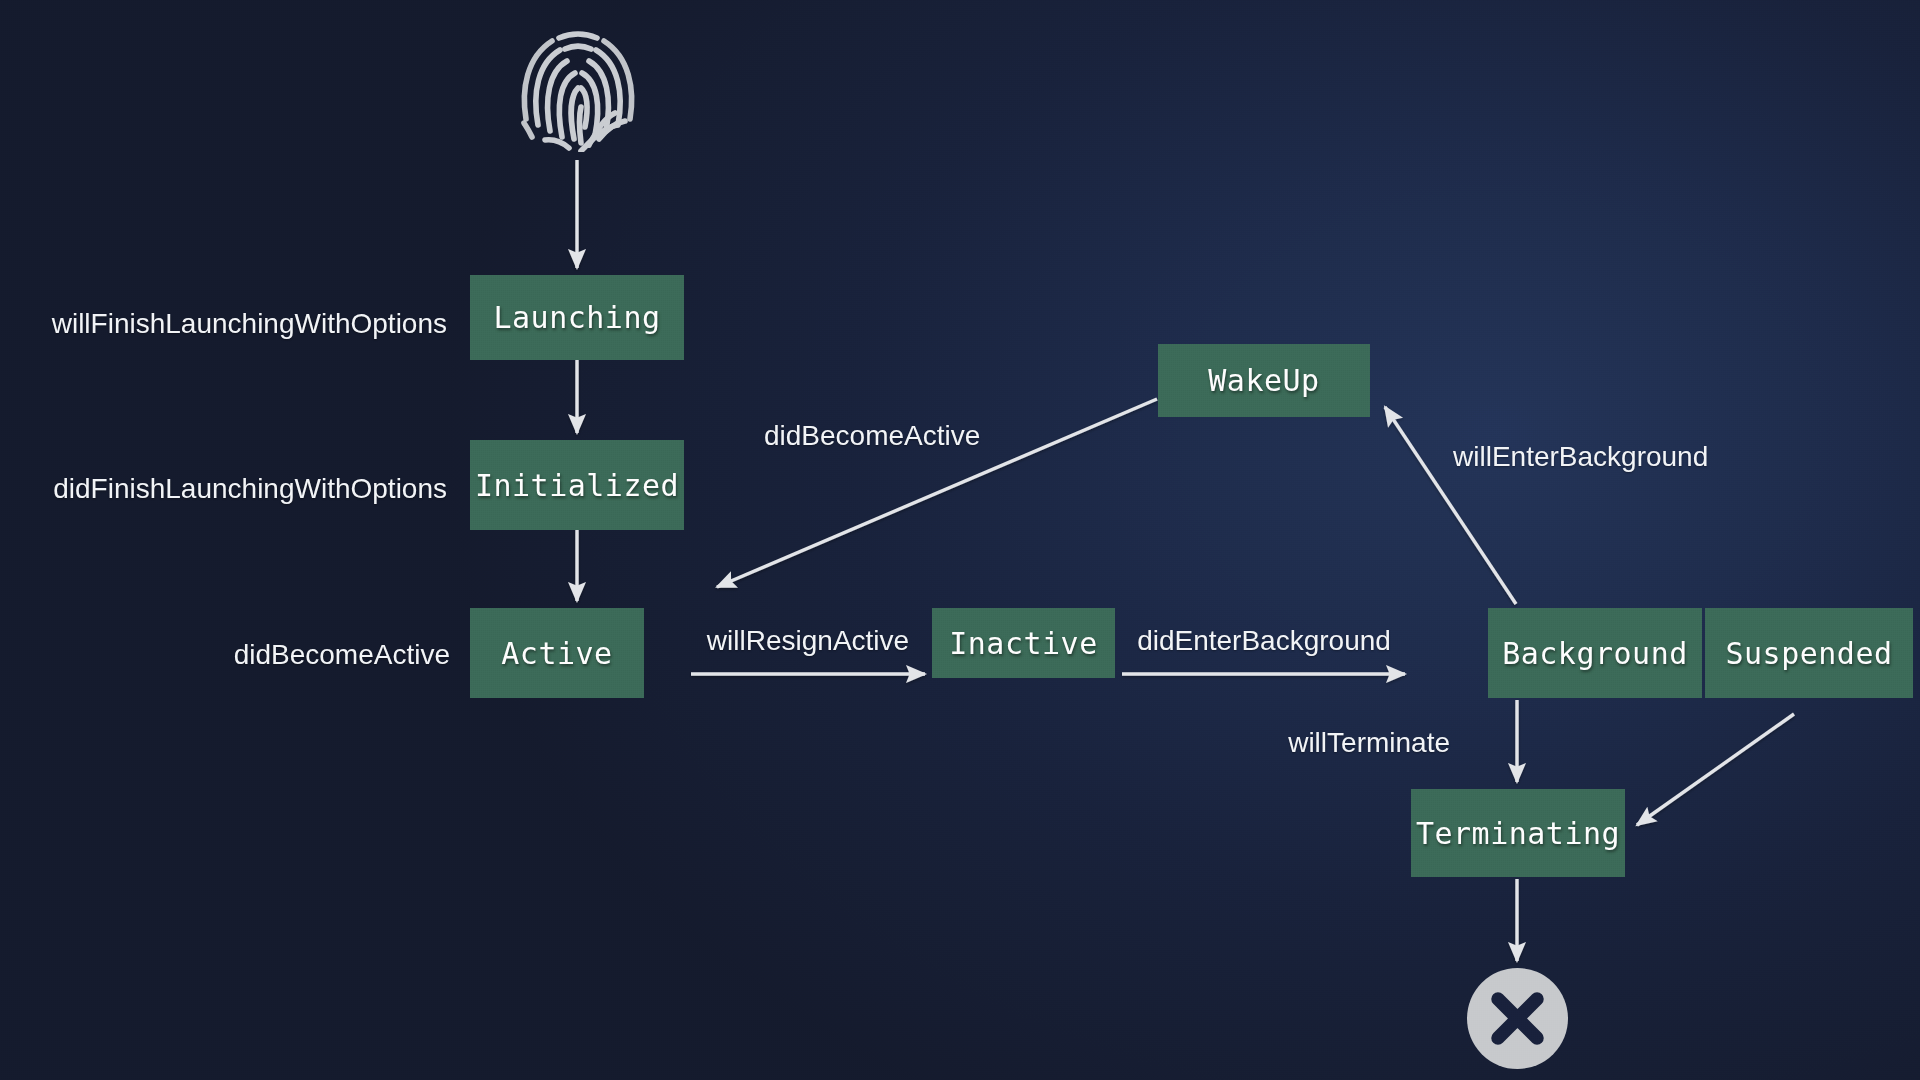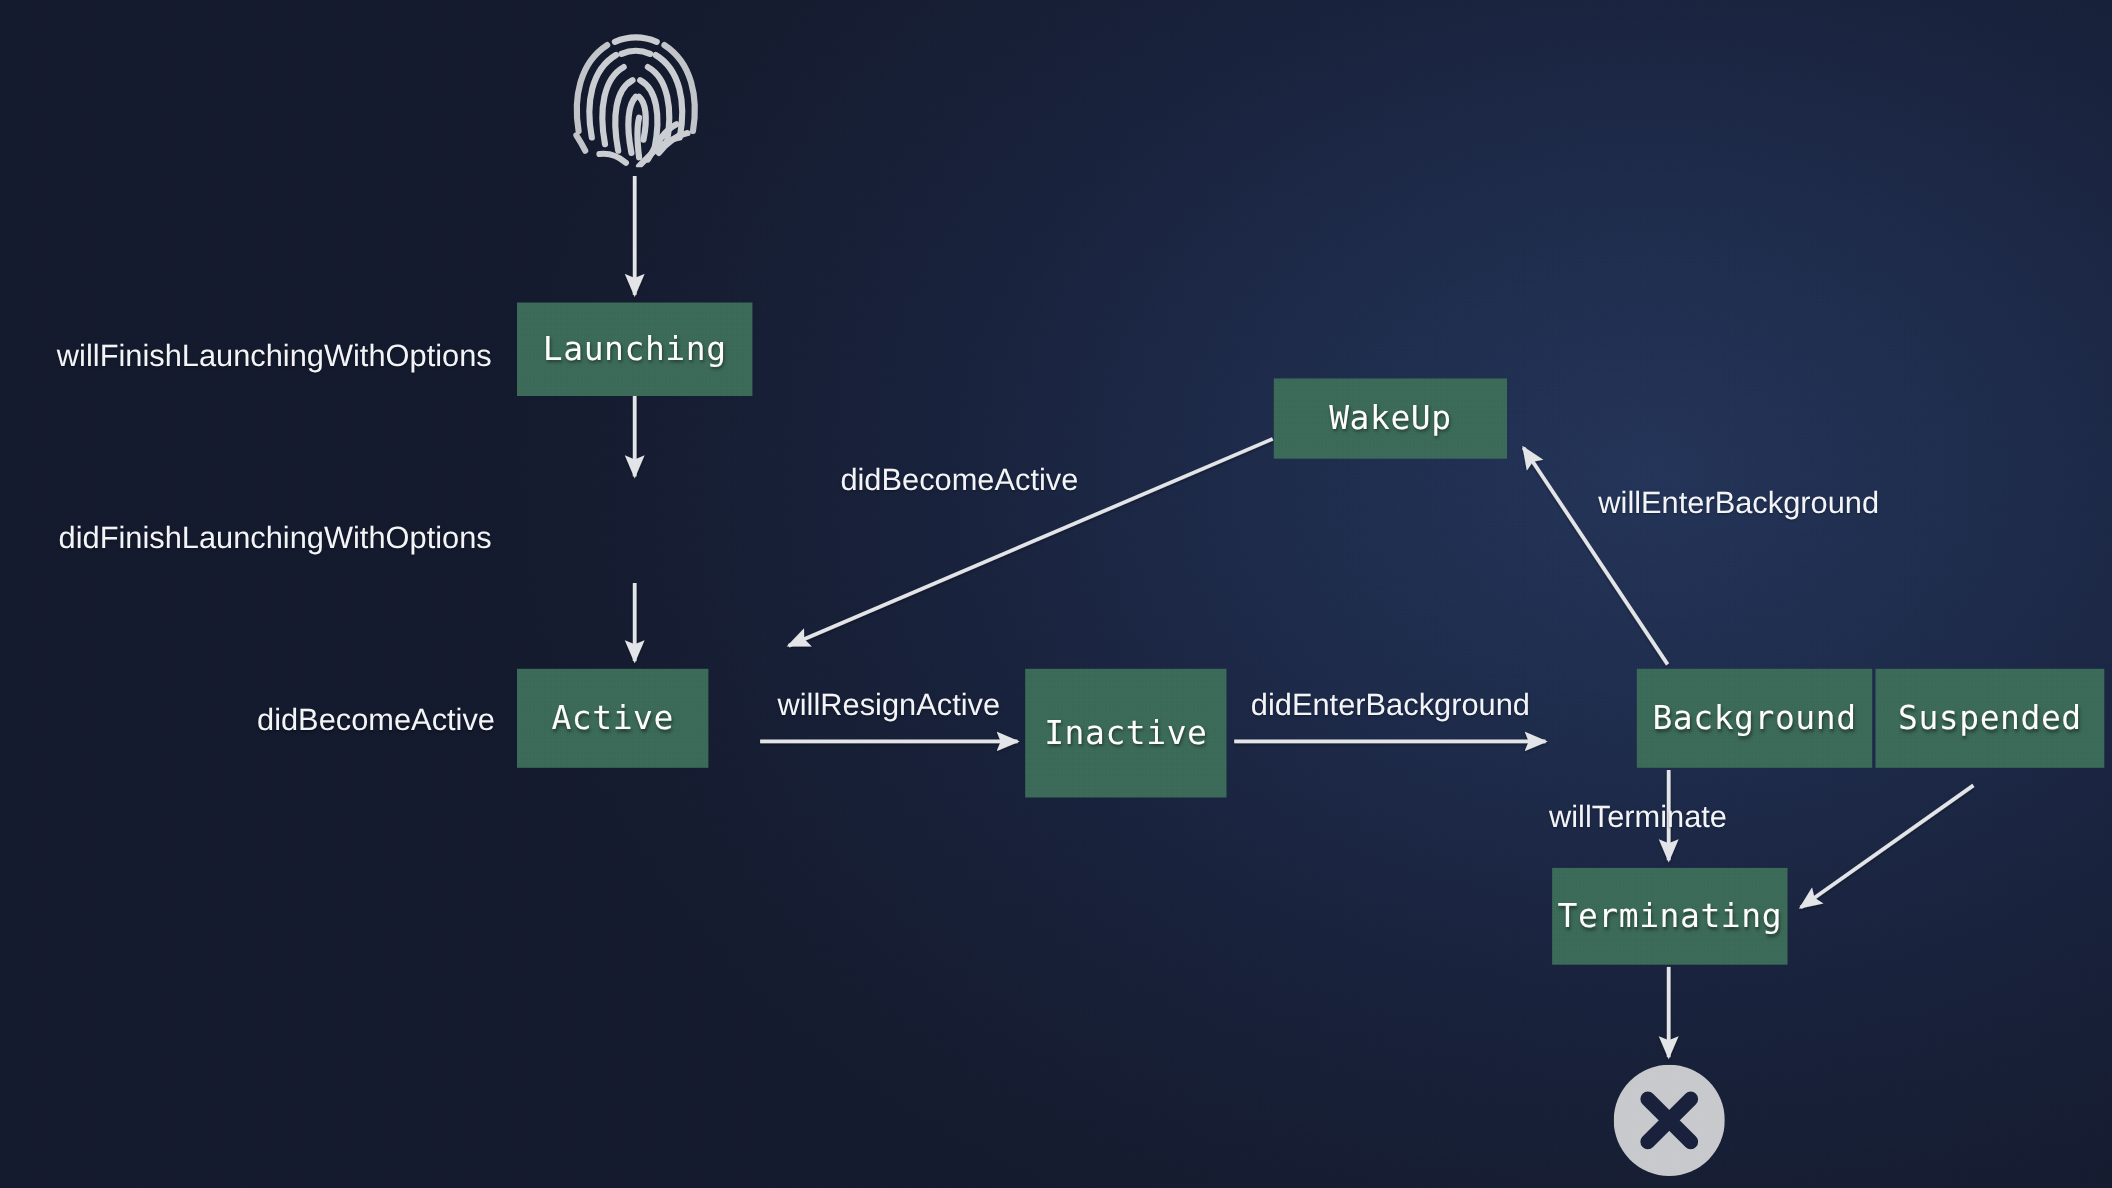--- a/index.html
+++ b/index.html
@@ -157,30 +157,33 @@
 
   <svg id="terminate-icon" viewBox="0 0 101 101" xmlns="http://www.w3.org/2000/svg">
     <circle cx="50.5" cy="50.5" r="50.5" fill="#c6c8cb"></circle>
     <path d="M31 31 L70 70 M70 31 L31 70" stroke="#18203a" stroke-width="13.5" stroke-linecap="round" stroke-linejoin="round" fill="none"></path>
   </svg>
 
   <div class="node" style="left:470px; top:275px; width:214px; height:85px;">
     <span>Launching</span>
   </div>
 
+  <div class="node" style="left:470px; top:440px; width:214px; height:90px;">
+    <span>Initialized</span>
+  </div>
 
   <div class="node" style="left:470px; top:608px; width:174px; height:90px;">
     <span>Active</span>
   </div>
 
   <div class="node" style="left:1158px; top:344px; width:212px; height:73px;align-items:center;">
     <span>WakeUp</span>
   </div>
 
-  <div class="node" style="left:932px; top:608px; width:183px; height:117px;">
+  <div class="node" style="left:932px; top:608px; width:183px; height:70px;">
     <span>Inactive</span>
   </div>
 
   <div class="node" style="left:1488px; top:608px; width:214px; height:90px;">
     <span>Background</span>
   </div>
 
   <div class="node" style="left:1705px; top:608px; width:208px; height:90px;">
     <span>Suspended</span>
   </div>
@@ -196,16 +199,16 @@
   <div class="edge-label right" style="left:450px; top:639px;">didBecomeActive</div>
 
   <div class="edge-label center" style="left:808px; top:625px;">willResignActive</div>
 
   <div class="edge-label center" style="left:1264px; top:625px;">didEnterBackground</div>
 
   <div class="edge-label" style="left:1453px; top:441px;">willEnterBackground</div>
 
   <div class="edge-label" style="left:764px; top:420px;">didBecomeActive</div>
 
-  <div class="edge-label right" style="left:1570px; top:727px;text-align:right;">willTerminate</div>
+  <div class="edge-label right" style="left:1450px; top:727px;text-align:right;">willTerminate</div>
 
   <div id="grain"></div>
 </div>
 
 </body></html>

